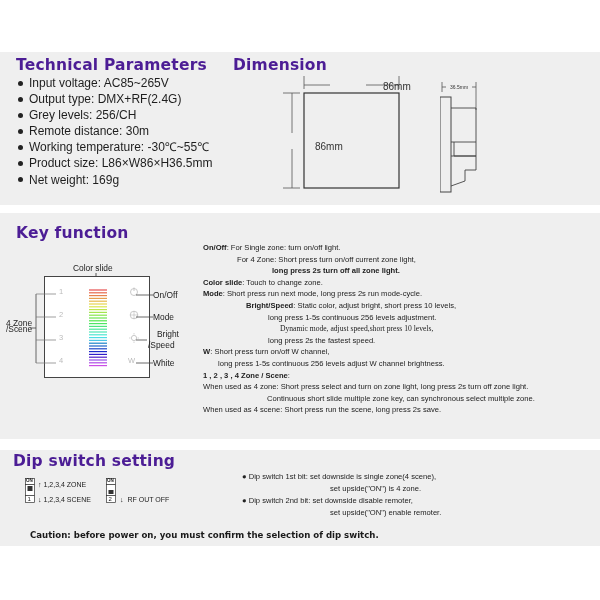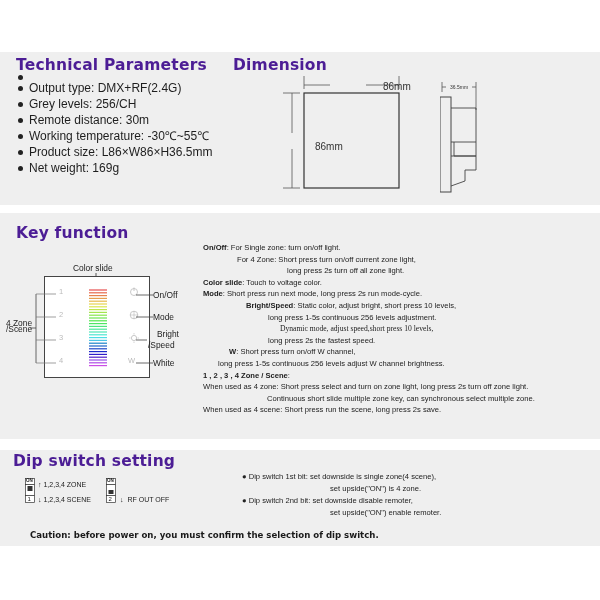--- a/index.html
+++ b/index.html
@@ -25,20 +25,21 @@
   .caution { position:absolute; left:30px; top:530px; font-family:"DejaVu Sans", sans-serif; font-weight:bold; font-size:8.6px; color:#1a1a1a; }
 </style>
 </head>
 <body>
 
 <div class="panel" id="p1"></div>
 <div class="h" style="left:16px;top:56px;">Technical Parameters</div>
 <ul class="spec">
   <li>
       <span class="dot"></span>
+      <span>Input voltage: AC85~265V</span>
     </li>
   <li>
       <span class="dot"></span>
       <span>Output type: DMX+RF(2.4G)</span>
     </li>
   <li>
       <span class="dot"></span>
       <span>Grey levels: 256/CH</span>
     </li>
   <li>
@@ -167,28 +168,28 @@
 <div class="lbl" style="left:6px;top:324px;text-align:right;">/Scene</div>
 <div class="lbl" style="left:153px;top:290px;">On/Off</div>
 <div class="lbl" style="left:153px;top:312px;">Mode</div>
 <div class="lbl" style="left:157px;top:329px;">Bright</div>
 <div class="lbl" style="left:148px;top:340px;">/Speed</div>
 <div class="lbl" style="left:153px;top:358px;">White</div>
 
 <div id="kf-lines">
     <div class="kf" style="left: 203px; top: 242px;"><b>On/Off</b><span>: For Single zone: turn on/off light.</span></div>
     <div class="kf" style="left: 237px; top: 253.6px;"><span>For 4 Zone: Short press turn on/off current zone light,</span></div>
-    <div class="kf" style="left: 287px; top: 265.2px;"><span>long press 2s turn off all zone light.</span></div>
-    <div class="kf" style="left: 203px; top: 276.8px;"><b>Color slide</b><span>: Touch to voltage color.</span></div>
+    <div class="kf" style="left: 272px; top: 265.2px; font-weight: bold;"><span>long press 2s turn off all zone light.</span></div>
+    <div class="kf" style="left: 203px; top: 276.8px;"><b>Color slide</b><span>: Touch to change zone.</span></div>
     <div class="kf" style="left: 203px; top: 288.4px;"><b>Mode</b><span>: Short press run next mode, long press 2s run mode-cycle.</span></div>
     <div class="kf" style="left: 203px; top: 300px; padding-left: 43px;"><b>Bright/Speed</b><span>: Static color, adjust bright, short press 10 levels,</span></div>
     <div class="kf" style="left: 268px; top: 311.6px;"><span>long press 1-5s continuous 256 levels adjustment.</span></div>
     <div class="kf" style="left: 280px; top: 323.2px; font-family: Liberation Serif, serif;"><span>Dynamic mode, adjust speed,short press 10 levels,</span></div>
     <div class="kf" style="left: 268px; top: 334.8px;"><span>long press 2s the fastest speed.</span></div>
-    <div class="kf" style="left: 203px; top: 346.4px; margin-left: 26px;"><b>W</b><span>: Short press turn on/off W channel,</span></div>
+    <div class="kf" style="left: 203px; top: 346.4px;"><b>W</b><span>: Short press turn on/off W channel,</span></div>
     <div class="kf" style="left: 218px; top: 358px;"><span>long press 1-5s continuous 256 levels adjust W channel brightness.</span></div>
     <div class="kf" style="left: 203px; top: 369.6px;"><b>1 , 2 , 3 , 4 Zone / Scene</b><span>:</span></div>
     <div class="kf" style="left: 203px; top: 381.2px;"><span>When used as 4 zone: Short press select and turn on zone light, long press 2s turn off zone light.</span></div>
     <div class="kf" style="left: 267px; top: 392.8px;"><span>Continuous short slide multiple zone key, can synchronous select multiple zone.</span></div>
     <div class="kf" style="left: 203px; top: 404.4px;"><span>When used as 4 scene: Short press run the scene, long press 2s save.</span></div>
   </div>
 
 <div class="panel" id="p3"></div>
 <div class="h" style="left:13px;top:452px;">Dip switch setting</div>
 

